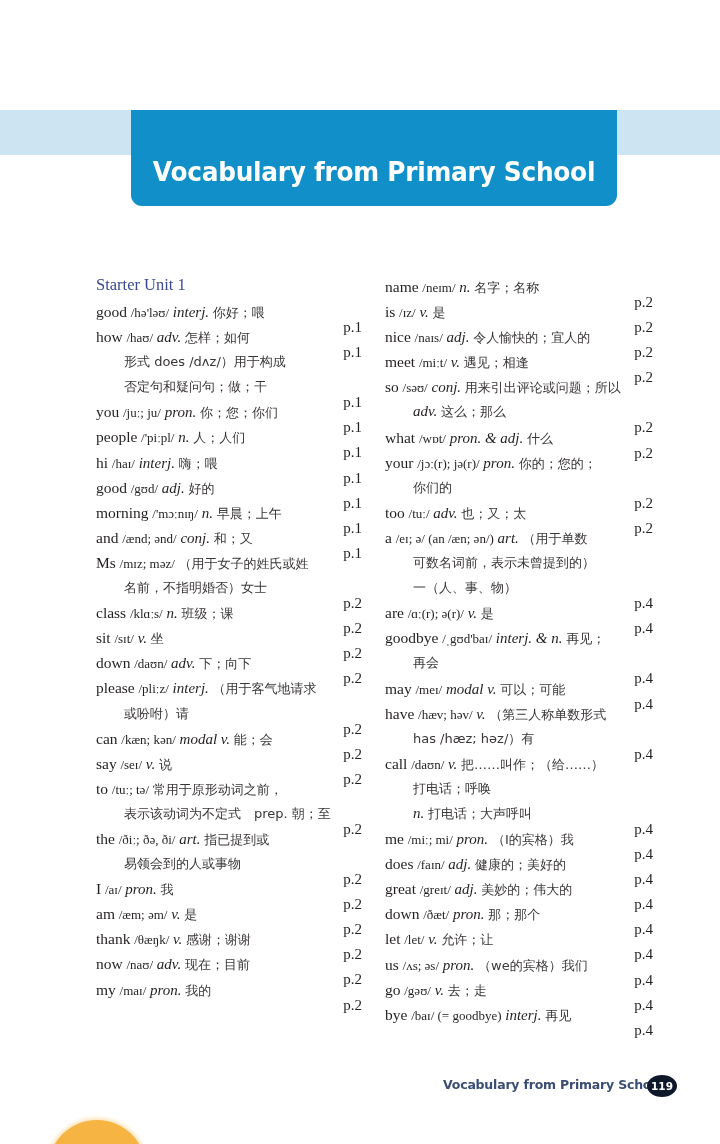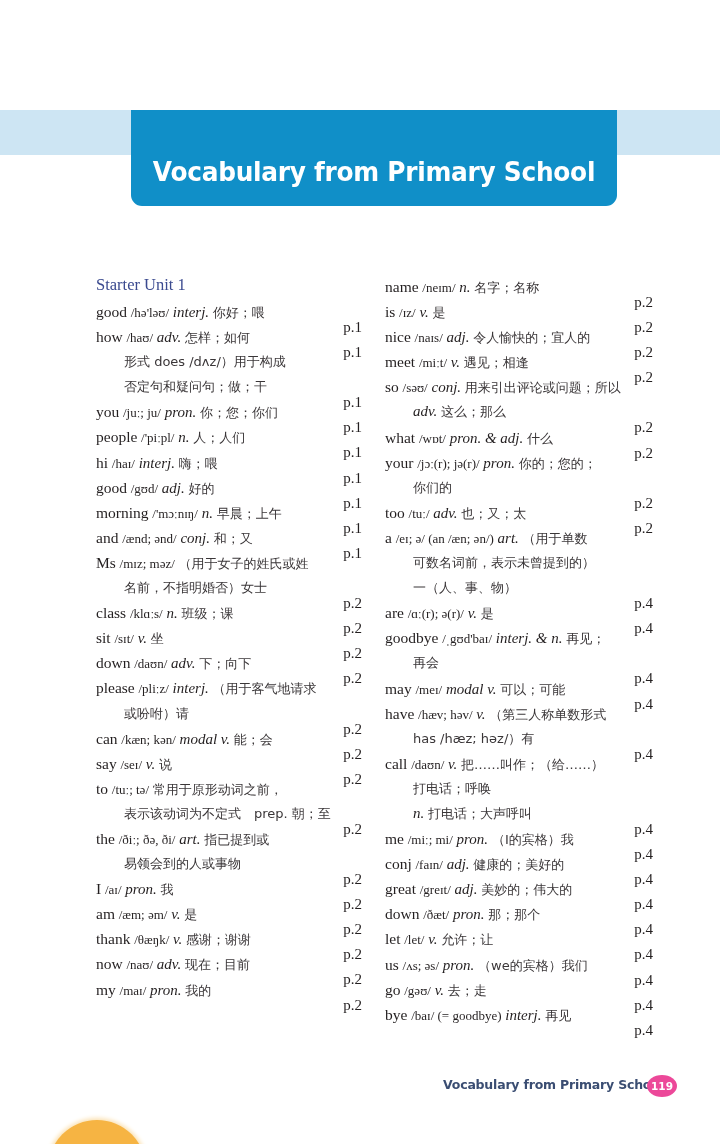--- a/index.html
+++ b/index.html
@@ -49,21 +49,21 @@
   }
   .col-left .line .pg { right:0; }
   .footer-text {
     position:absolute; left:443px; top:1077px;
     font-family:"DejaVu Sans","Liberation Sans",sans-serif;
     font-size:12.5px; font-weight:bold; color:#3a4d72;
     letter-spacing:-0.2px;
   }
   .page-badge {
     position:absolute; left:647px; top:1075px; width:30px; height:22px;
-    border-radius:50%; background:#ec4899; color:#fff;
+    border-radius:50%; background:#0f172a; color:#fff;
     font-family:"DejaVu Sans","Liberation Sans",sans-serif;
     font-weight:bold; font-size:10.5px; text-align:center; line-height:22px;
   }
   .orange-circle {
     position:absolute; left:48px; top:1120px; width:98px; height:98px;
     border-radius:50%; background:#f6b443;
     box-shadow:0 0 4px 2px #fbe2b4;
   }
 </style>
 </head>
@@ -126,21 +126,21 @@
       <div class="line"><span class="hw">are</span> <span class="ipa">/ɑː(r); ə(r)/</span> <span class="pos">v.</span> <span class="zh">是</span> <span class="pg">p.4</span></div>
       <div class="line"><span class="hw">goodbye</span> <span class="ipa">/ˌgʊd'baɪ/</span> <span class="pos">interj. &amp; n.</span> <span class="zh">再见；</span> </div>
       <div class="line indent"><span class="zh">再会</span> <span class="pg">p.4</span></div>
       <div class="line"><span class="hw">may</span> <span class="ipa">/meɪ/</span> <span class="pos">modal v.</span> <span class="zh">可以；可能</span> <span class="pg">p.4</span></div>
       <div class="line"><span class="hw">have</span> <span class="ipa">/hæv; həv/</span> <span class="pos">v.</span> <span class="zh">（第三人称单数形式</span> </div>
       <div class="line indent"><span class="zh">has /hæz; həz/）有</span> <span class="pg">p.4</span></div>
       <div class="line"><span class="hw">call</span> <span class="ipa">/daʊn/</span> <span class="pos">v.</span> <span class="zh">把……叫作；（给……）</span> </div>
       <div class="line indent"><span class="zh">打电话；呼唤</span> </div>
       <div class="line indent"><span class="pos">n.</span> <span class="zh">打电话；大声呼叫</span> <span class="pg">p.4</span></div>
       <div class="line"><span class="hw">me</span> <span class="ipa">/miː; mi/</span> <span class="pos">pron.</span> <span class="zh">（I的宾格）我</span> <span class="pg">p.4</span></div>
-      <div class="line"><span class="hw">conj</span> <span class="ipa">/faɪn/</span> <span class="pos">adj.</span> <span class="zh">健康的；美好的</span> <span class="pg">p.4</span></div>
+      <div class="line"><span class="hw">does</span> <span class="ipa">/faɪn/</span> <span class="pos">adj.</span> <span class="zh">健康的；美好的</span> <span class="pg">p.4</span></div>
       <div class="line"><span class="hw">great</span> <span class="ipa">/greɪt/</span> <span class="pos">adj.</span> <span class="zh">美妙的；伟大的</span> <span class="pg">p.4</span></div>
       <div class="line"><span class="hw">down</span> <span class="ipa">/ðæt/</span> <span class="pos">pron.</span> <span class="zh">那；那个</span> <span class="pg">p.4</span></div>
       <div class="line"><span class="hw">let</span> <span class="ipa">/let/</span> <span class="pos">v.</span> <span class="zh">允许；让</span> <span class="pg">p.4</span></div>
       <div class="line"><span class="hw">us</span> <span class="ipa">/ʌs; əs/</span> <span class="pos">pron.</span> <span class="zh">（we的宾格）我们</span> <span class="pg">p.4</span></div>
       <div class="line"><span class="hw">go</span> <span class="ipa">/gəʊ/</span> <span class="pos">v.</span> <span class="zh">去；走</span> <span class="pg">p.4</span></div>
       <div class="line"><span class="hw">bye</span> <span class="ipa">/baɪ/ (= goodbye)</span> <span class="pos">interj.</span> <span class="zh">再见</span> <span class="pg">p.4</span></div>
     </div>
 </div>
 
 <div class="footer-text">Vocabulary from Primary School</div>

